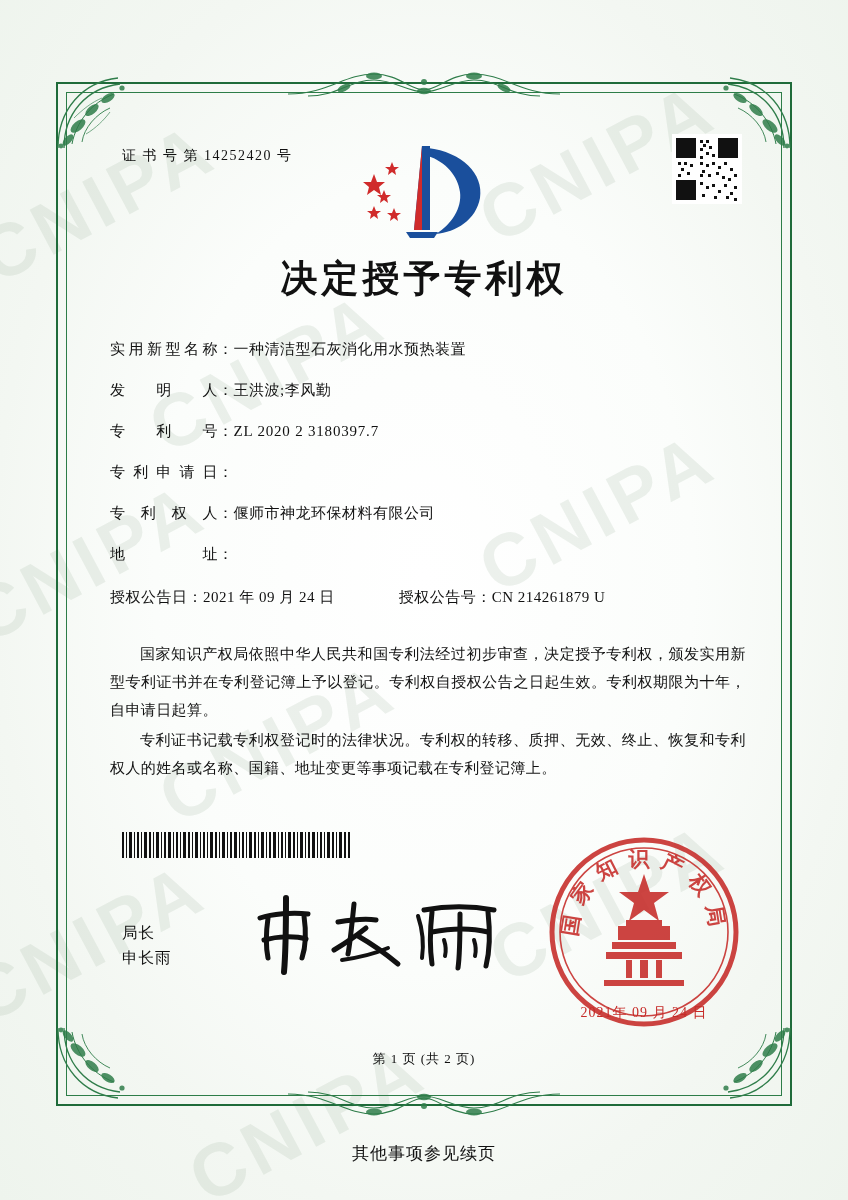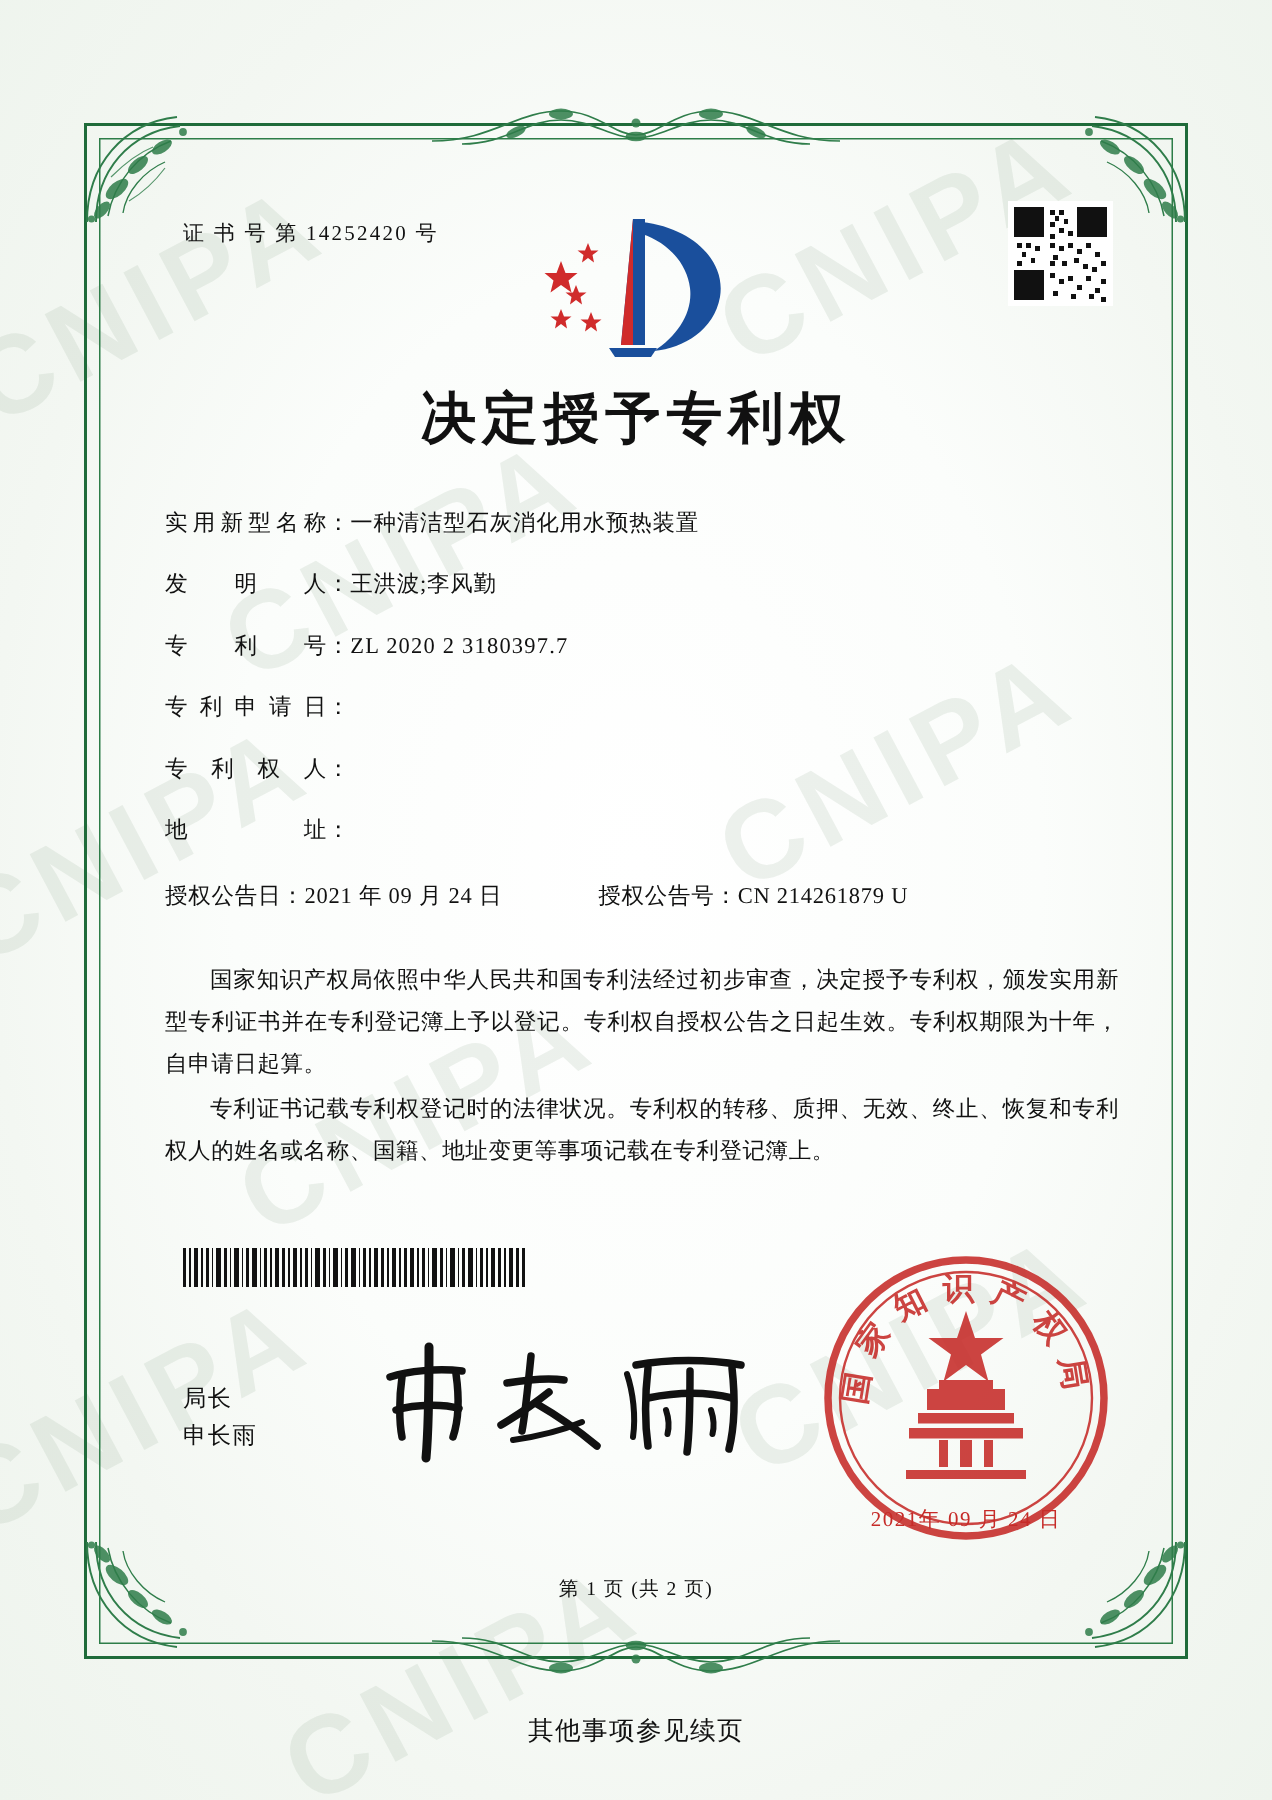--- a/index.html
+++ b/index.html
@@ -375,20 +375,21 @@
       </div>
 
       <div class="frow">
         <div class="flabel">
           <span>专</span>
             <span>利</span>
             <span>权</span>
             <span>人</span>
         </div>
         <div class="fcolon">：</div>
+        <div class="fval">偃师市神龙环保材料有限公司</div>
       </div>
 
       <div class="frow">
         <div class="flabel">
           <span>地</span>
             <span>址</span>
         </div>
         <div class="fcolon">：</div>
       </div>
 

